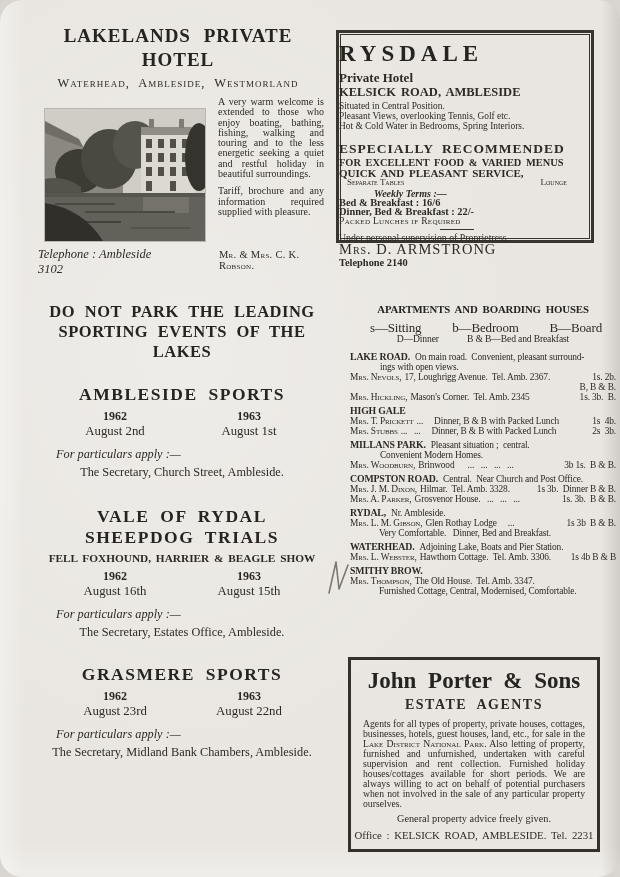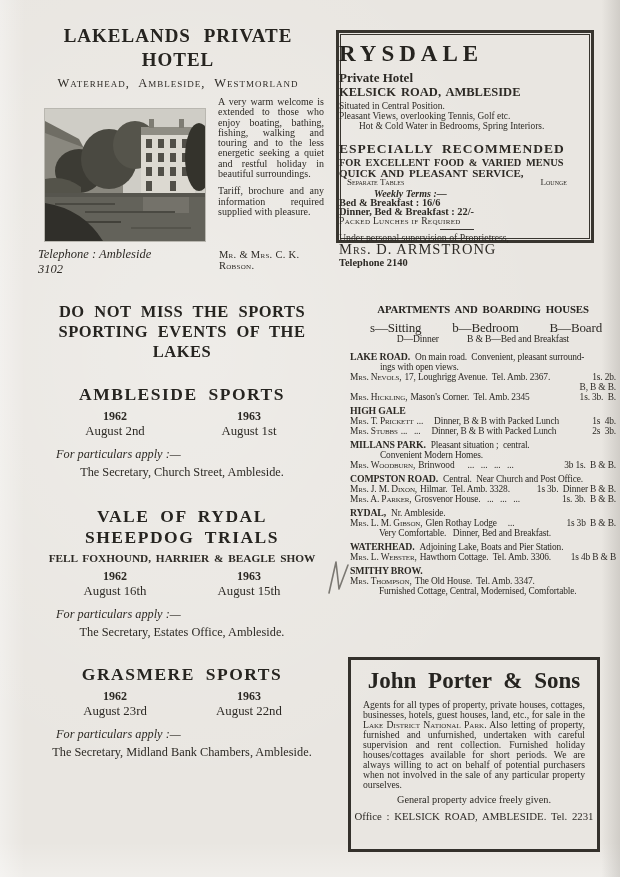--- a/index.html
+++ b/index.html
@@ -6,20 +6,21 @@
   #page{
     position:relative;width:620px;height:877px;overflow:hidden;
     background:
       linear-gradient(to right, rgba(255,255,255,.35) 0, rgba(255,255,255,0) 4%),
       linear-gradient(to left, rgba(108,104,97,.20) 0, rgba(255,255,255,0) 3%),
       linear-gradient(to top, rgba(255,255,255,.30) 0, rgba(255,255,255,0) 4%),
       radial-gradient(ellipse at 30% 40%, rgba(255,255,255,.25), rgba(255,255,255,0) 60%),
       #e9e6e1;
     font-family:"Liberation Serif", serif;
     color:#2d2a25;
+    border-radius:22px;
   }
   .sc{font-variant:small-caps;}
   section{position:absolute;}
 
   
   .ad-lakelands{left:30px;top:24px;width:296px;}
   .lk-title{margin:0;text-align:center;font-size:19px;font-weight:bold;letter-spacing:1px;word-spacing:7px;line-height:24px;color:#262420;}
   .lk-sub{text-align:center;font-size:12.5px;letter-spacing:1px;word-spacing:5px;line-height:15px;margin-top:4px;}
   .lk-body{display:flex;margin-top:6px;padding-left:15px;}
   .lk-photo{width:160px;height:132px;margin-top:12px;flex:0 0 auto;background:#c9c7c0;box-shadow:0 0 0 1px #b9b7b0;}
@@ -29,21 +30,21 @@
   .lk-foot{display:flex;justify-content:space-between;align-items:baseline;margin-top:6px;padding:0 2px 0 8px;gap:8px;}
   .lk-tel{font-style:italic;font-size:12.5px;}
   .lk-prop{font-size:10.5px;letter-spacing:.3px;margin-left:48px;}
 
   
   .ad-rysdale{left:336px;top:30px;width:252px;height:207px;border:3px solid #38352f;box-shadow:inset 0 0 0 1px #e9e6e1, inset 0 0 0 2px #38352f;}
   .ad-rysdale>div{position:absolute;left:0;right:16px;text-align:left;}
   .r-title{top:8px;font-size:23px;font-weight:bold;letter-spacing:5px;color:#262420;}
   .r-sub{top:37px;font-size:13px;font-weight:bold;}
   .r-addr{top:52px;font-size:12.5px;font-weight:bold;word-spacing:2px;}
-  .r-d1{top:68px;} .r-d2{top:78px;} .r-d3{top:87.5px;margin-left:20px;} .r-d4{top:97px;}
+  .r-d1{top:68px;} .r-d2{top:78px;} .r-d3{top:87.5px;} .r-d4{top:97px;}
   .r-desc{font-size:9.4px;line-height:10px;}
   .r-rec1{top:108px;font-size:13.5px;font-weight:bold;letter-spacing:1px;word-spacing:4px;}
   .r-rec2{top:124px;font-size:10.4px;font-weight:bold;word-spacing:2px;}
   .r-rec3{top:134px;font-size:11px;font-weight:bold;word-spacing:2px;}
   .r-seprow{top:144px;display:flex;justify-content:space-between;padding:0 8px;font-size:9px;line-height:10px;}
   .r-weekly{top:155px;font-size:10px;font-weight:bold;font-style:italic;margin-left:35px;}
   .r-t1{top:165px;} .r-t2{top:173.5px;}
   .r-term{font-size:10.4px;font-weight:bold;line-height:10.5px;}
   .r-packed{top:183px;font-size:9.6px;line-height:10px;}
   .r-div{top:196px;} .r-div i{display:block;width:34px;margin:0 auto;border-top:1.3px solid #3a3733;}
@@ -172,21 +173,21 @@
     <div class="r-packed sc">Packed Lunches if Required</div>
     <div class="r-div">
         <i></i>
       </div>
     <div class="r-sup">Under personal supervision of Proprietress,</div>
     <div class="r-prop sc">Mrs. D. ARMSTRONG</div>
     <div class="r-phone">Telephone 2140</div>
   </section>
 
   <section class="events">
-    <div class="ev-head">DO NOT MISS THE SPORTS</div>
+    <div class="ev-head">DO NOT PARK THE LEADING</div>
     <div class="ev-head">SPORTING EVENTS OF THE LAKES</div>
 
     <div class="event ev1">
       <h2>AMBLESIDE SPORTS</h2>
       <div class="years">
         <div class="ycol">
             <div class="yr">1962</div>
             <div class="dt">August 2nd</div>
           </div>
         <div class="ycol">
@@ -332,20 +333,21 @@
           <span class="btext">The Old House.  Tel. Amb. 3347.</span>
         </div>
       <div class="bl ind">
           <span class="btext">Furnished Cottage, Central, Modernised, Comfortable.</span>
         </div>
     </div>
   </section>
 
   <section class="porter">
     <h2 class="p-title">John Porter &amp; Sons</h2>
+    <div class="p-sub">ESTATE AGENTS</div>
     <p class="pp"><span>Agents for all types of property, private houses, cottages, businesses, hotels, guest houses, land, etc., for sale in the </span><span class="sc">Lake District National Park.</span><span>  Also letting of property, furnished and unfurnished, undertaken with careful supervision and rent collection.  Furnished holiday houses/cottages available for short periods.  We are always willing to act on behalf of potential purchasers when not involved in the sale of any particular property ourselves.</span></p>
     <div class="p-advice">General property advice freely given.</div>
     <div class="p-office">Office :  KELSICK ROAD, AMBLESIDE.  Tel. 2231</div>
   </section>
 
   <svg class="pencil" width="26" height="38" viewBox="0 0 26 38">
     <path d="M3 35 L10 4 M10 4 L13 31 M13 31 L22 7" stroke="#7b7872" fill="none" stroke-width="1.6" stroke-linecap="round"></path>
   </svg>
 
 </div>

